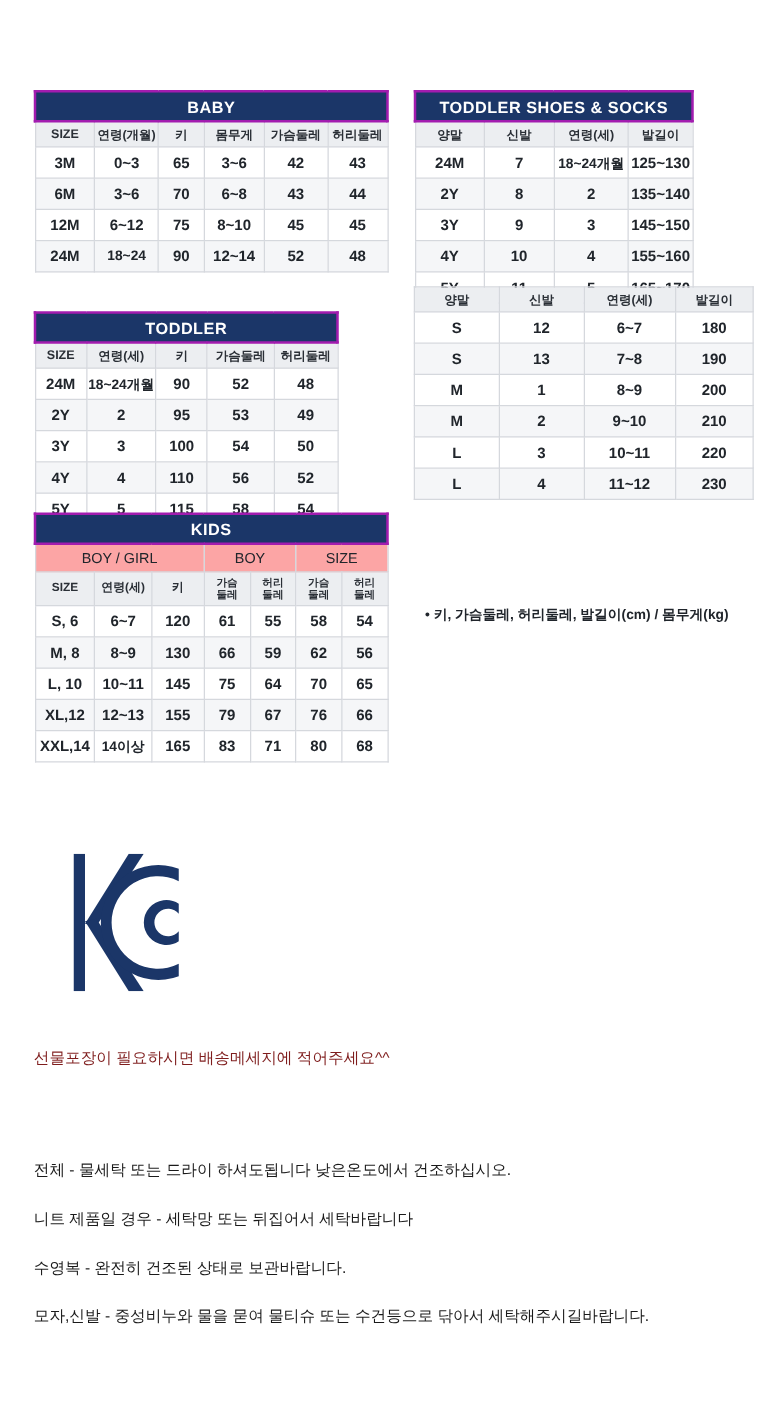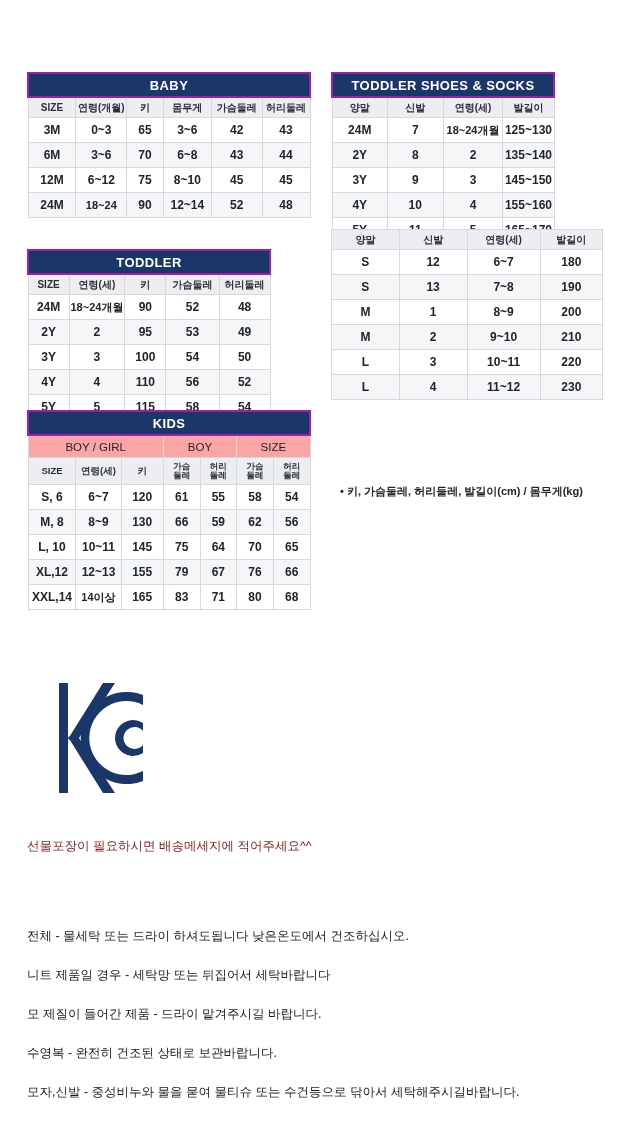--- a/index.html
+++ b/index.html
@@ -468,18 +468,17 @@
 
       <path d="M88 40 A18 18 0 1 0 88 70 L88 62 A11 11 0 1 1 88 48 Z" fill="#1b3668"></path>
     </svg>
   </div>
 
   <div class="gift-text">선물포장이 필요하시면 배송메세지에 적어주세요^^</div>
 
   <div class="care-list">
     <div class="care-line">전체 - 물세탁 또는 드라이 하셔도됩니다 낮은온도에서 건조하십시오.</div>
     <div class="care-line">니트 제품일 경우 - 세탁망 또는 뒤집어서 세탁바랍니다</div>
-    <div class="care-line">모 제질이 들어간 제품 - 드라이 맡겨주시길 바랍니다.</div>
     <div class="care-line">수영복 - 완전히 건조된 상태로 보관바랍니다.</div>
     <div class="care-line">모자,신발 - 중성비누와 물을 묻여 물티슈 또는 수건등으로 닦아서 세탁해주시길바랍니다.</div>
   </div>
 
 </div>
 
 </body></html>

